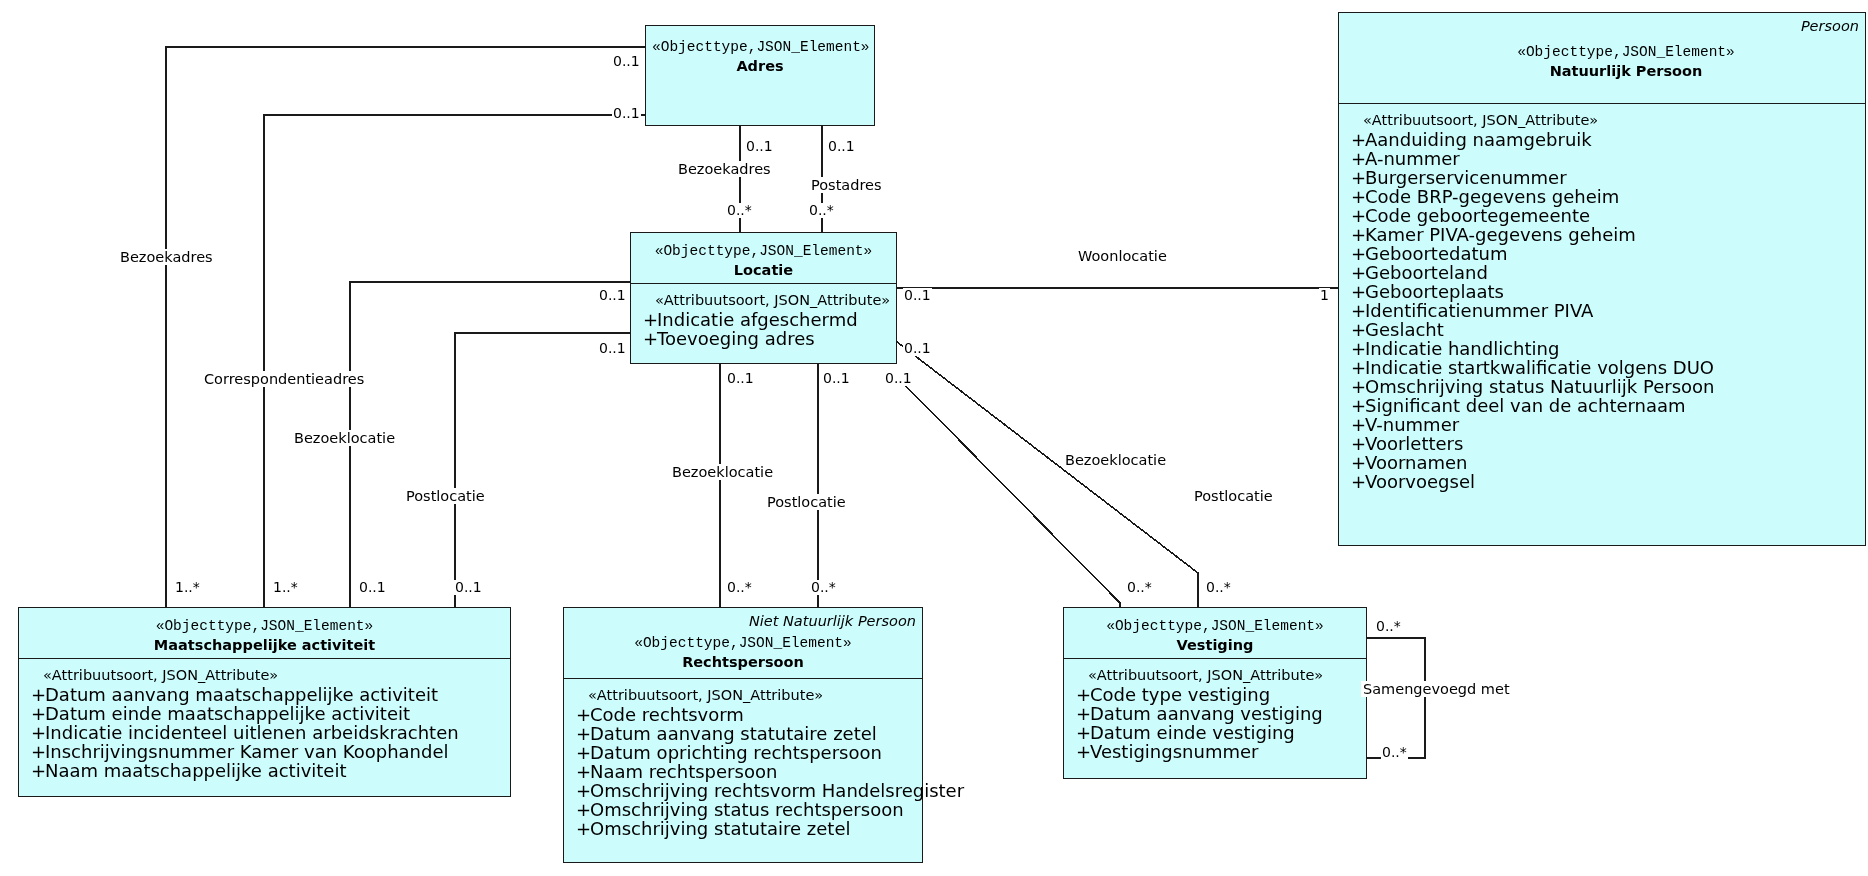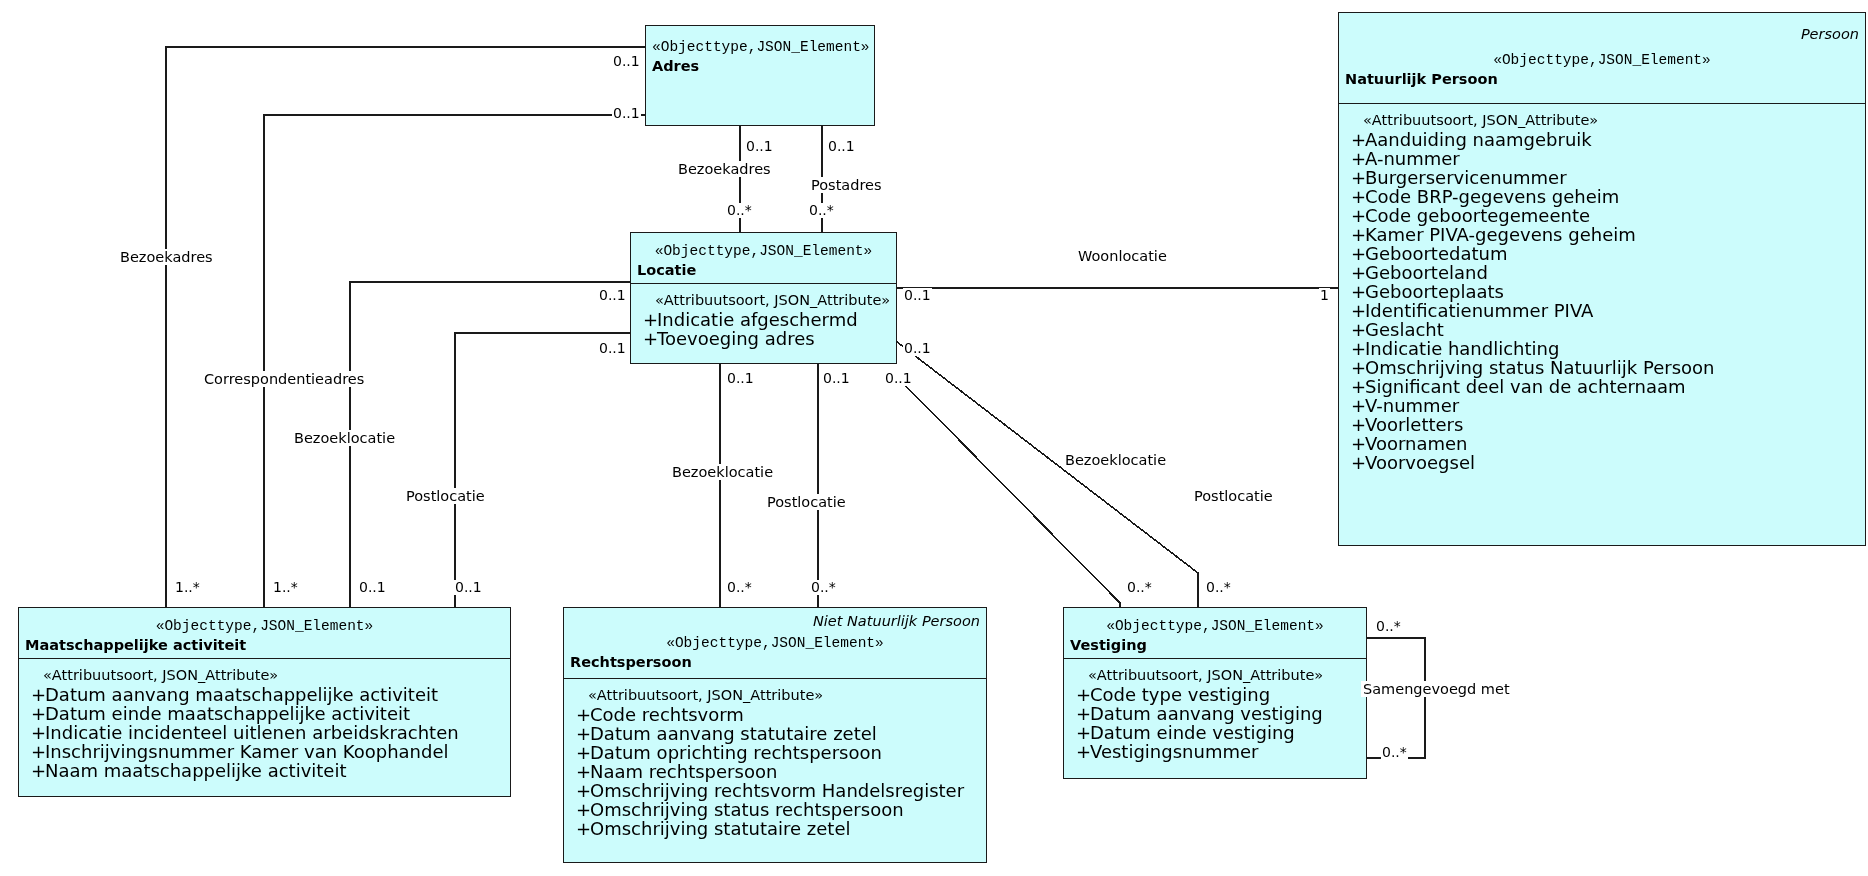--- a/index.html
+++ b/index.html
@@ -47,21 +47,21 @@
     white-space: nowrap;
   }
   .cls-stereotype {
     text-align: center;
     font-size: 14.5px;
     line-height: 19px;
     white-space: nowrap;
     font-family: Liberation Mono, monospace;
   }
   .cls-name {
-    text-align: left;
+    text-align: center;
     font-size: 14.5px;
     font-weight: bold;
     line-height: 19px;
     white-space: nowrap;
   }
   .cls-divider {
     border-top: 1.5px solid #1a1a1a;
     height: 0;
     font-size: 0;
     line-height: 0;
@@ -145,41 +145,42 @@
   </svg>
 
   <div class="uml-class" style="left:645px; top:25px; width:230px; height:101px;">
     <div class="cls-header" style="height:99px; padding-top:12px;">
       <div class="cls-stereotype">«Objecttype,JSON_Element»</div>
       <div class="cls-name">Adres</div>
     </div>
   </div>
 
   <div class="uml-class" style="left:1338px; top:12px; width:528px; height:534px;">
-    <div class="cls-header" style="padding-top:12px; height:90px;">
+    <div class="cls-header" style="padding-top:4px; height:90px;margin-left:48px;">
       <div class="cls-namespace">Persoon</div>
       <div class="cls-stereotype" style="margin-top:8px;">«Objecttype,JSON_Element»</div>
       <div class="cls-name">Natuurlijk Persoon</div>
     </div>
     <div class="cls-divider"></div>
     <div class="cls-attrs">
       <div class="attr-stereotype">«Attribuutsoort, JSON_Attribute»</div>
       <div>
           <div class="attr-row"><span class="attr-vis">+</span><span class="attr-name">Aanduiding naamgebruik</span></div>
           <div class="attr-row"><span class="attr-vis">+</span><span class="attr-name">A-nummer</span></div>
           <div class="attr-row"><span class="attr-vis">+</span><span class="attr-name">Burgerservicenummer</span></div>
           <div class="attr-row"><span class="attr-vis">+</span><span class="attr-name">Code BRP-gegevens geheim</span></div>
           <div class="attr-row"><span class="attr-vis">+</span><span class="attr-name">Code geboortegemeente</span></div>
           <div class="attr-row"><span class="attr-vis">+</span><span class="attr-name">Kamer PIVA-gegevens geheim</span></div>
           <div class="attr-row"><span class="attr-vis">+</span><span class="attr-name">Geboortedatum</span></div>
           <div class="attr-row"><span class="attr-vis">+</span><span class="attr-name">Geboorteland</span></div>
           <div class="attr-row"><span class="attr-vis">+</span><span class="attr-name">Geboorteplaats</span></div>
           <div class="attr-row"><span class="attr-vis">+</span><span class="attr-name">Identificatienummer PIVA</span></div>
           <div class="attr-row"><span class="attr-vis">+</span><span class="attr-name">Geslacht</span></div>
           <div class="attr-row"><span class="attr-vis">+</span><span class="attr-name">Indicatie handlichting</span></div>
+          <div class="attr-row"><span class="attr-vis">+</span><span class="attr-name">Indicatie startkwalificatie volgens DUO</span></div>
           <div class="attr-row"><span class="attr-vis">+</span><span class="attr-name">Omschrijving status Natuurlijk Persoon</span></div>
           <div class="attr-row"><span class="attr-vis">+</span><span class="attr-name">Significant deel van de achternaam</span></div>
           <div class="attr-row"><span class="attr-vis">+</span><span class="attr-name">V-nummer</span></div>
           <div class="attr-row"><span class="attr-vis">+</span><span class="attr-name">Voorletters</span></div>
           <div class="attr-row"><span class="attr-vis">+</span><span class="attr-name">Voornamen</span></div>
           <div class="attr-row"><span class="attr-vis">+</span><span class="attr-name">Voorvoegsel</span></div>
         </div>
     </div>
   </div>
 
@@ -209,21 +210,21 @@
       <div>
           <div class="attr-row"><span class="attr-vis">+</span><span class="attr-name">Datum aanvang maatschappelijke activiteit</span></div>
           <div class="attr-row"><span class="attr-vis">+</span><span class="attr-name">Datum einde maatschappelijke activiteit</span></div>
           <div class="attr-row"><span class="attr-vis">+</span><span class="attr-name">Indicatie incidenteel uitlenen arbeidskrachten</span></div>
           <div class="attr-row"><span class="attr-vis">+</span><span class="attr-name">Inschrijvingsnummer Kamer van Koophandel</span></div>
           <div class="attr-row"><span class="attr-vis">+</span><span class="attr-name">Naam maatschappelijke activiteit</span></div>
         </div>
     </div>
   </div>
 
-  <div class="uml-class" style="left:563px; top:607px; width:424px; height:256px;">
+  <div class="uml-class" style="left:563px; top:607px; width:360px; height:256px;">
     <div class="cls-header" style="padding-top:4px; height:70px;">
       <div class="cls-namespace">Niet Natuurlijk Persoon</div>
       <div class="cls-stereotype" style="margin-top:4px;">«Objecttype,JSON_Element»</div>
       <div class="cls-name">Rechtspersoon</div>
     </div>
     <div class="cls-divider"></div>
     <div class="cls-attrs">
       <div class="attr-stereotype">«Attribuutsoort, JSON_Attribute»</div>
       <div>
           <div class="attr-row"><span class="attr-vis">+</span><span class="attr-name">Code rechtsvorm</span></div>

